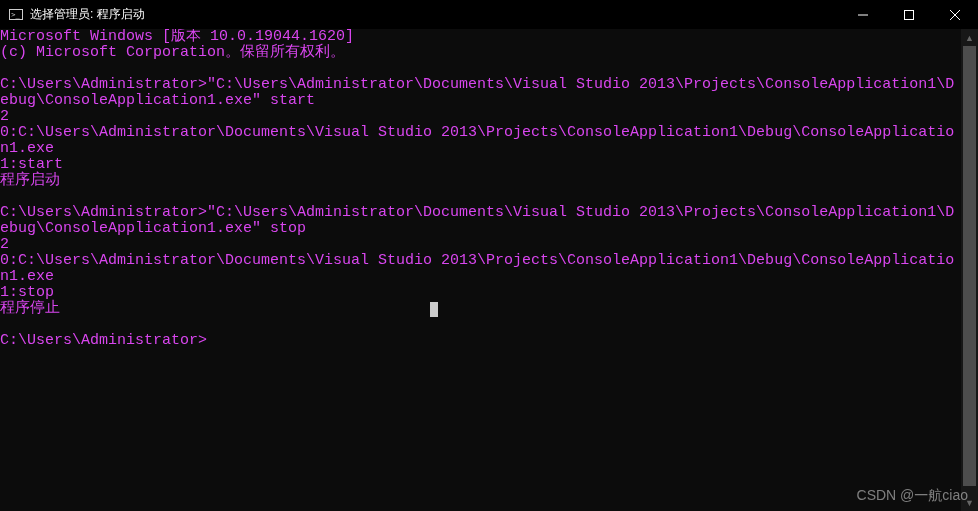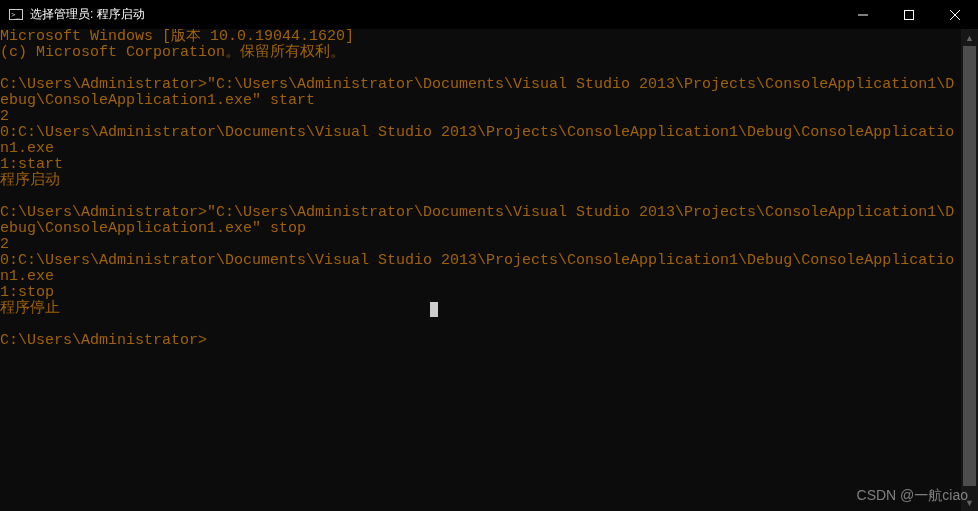--- a/index.html
+++ b/index.html
@@ -33,21 +33,21 @@
 
     .client {
       position: absolute;
       top: 29px; left: 0; right: 0; bottom: 0;
       background: #0c0c0c;
       display: flex;
     }
     .terminal {
       flex: 1;
       padding: 0;
-      color: #a16207;
+      color: #d946ef;
       font-family: "NSimSun","SimSun","Consolas","Courier New",monospace;
       font-size: 15px;
       line-height: 16px;
       white-space: pre-wrap;
       word-break: break-all;
       overflow: hidden;
     }
     .terminal .line { min-height: 16px; }
     .cursor-block {
       display: inline-block;

